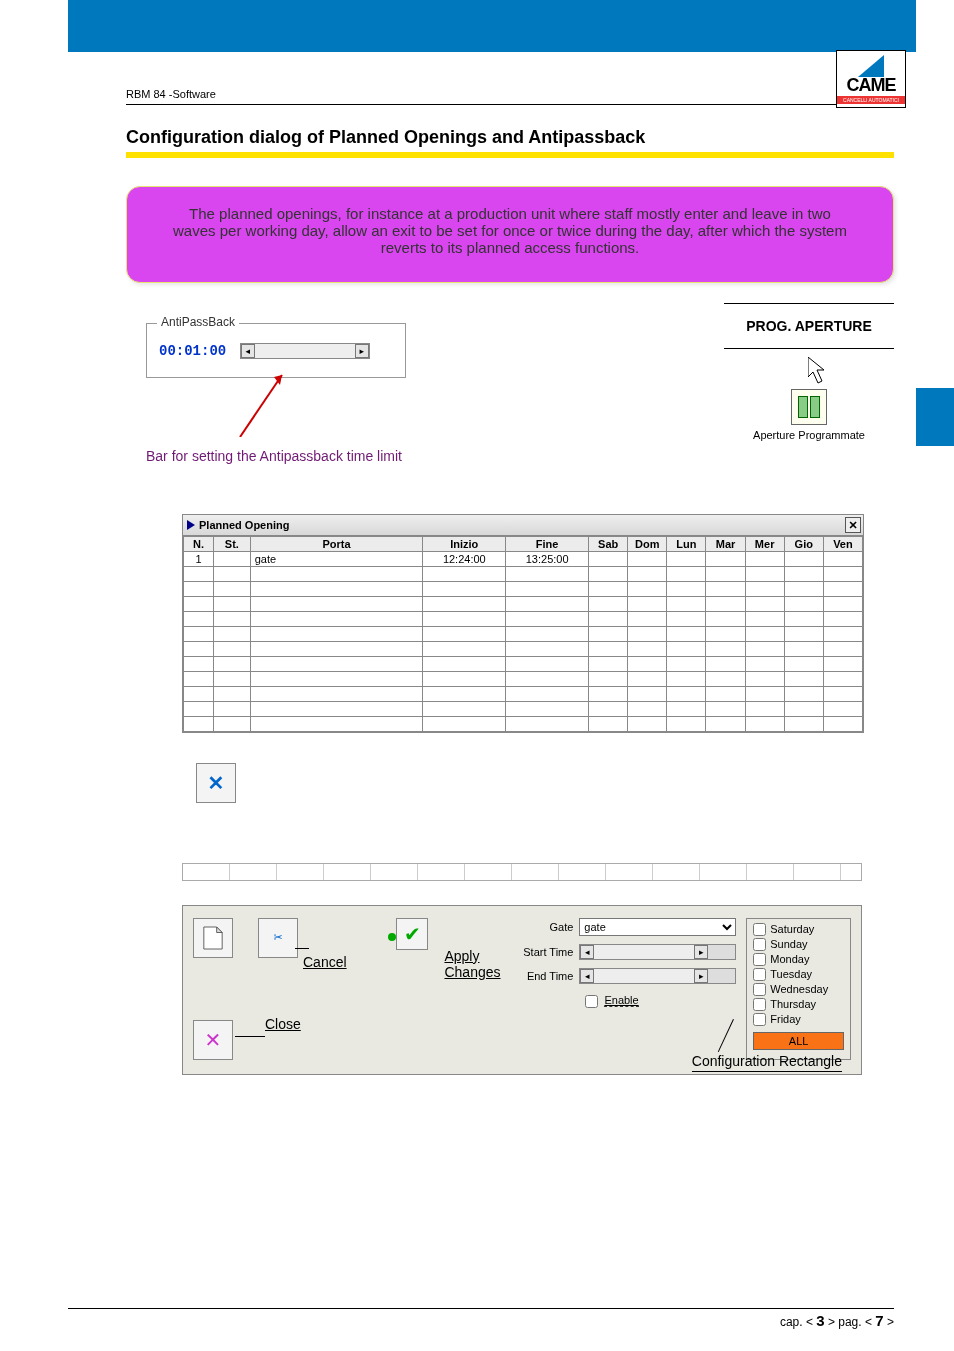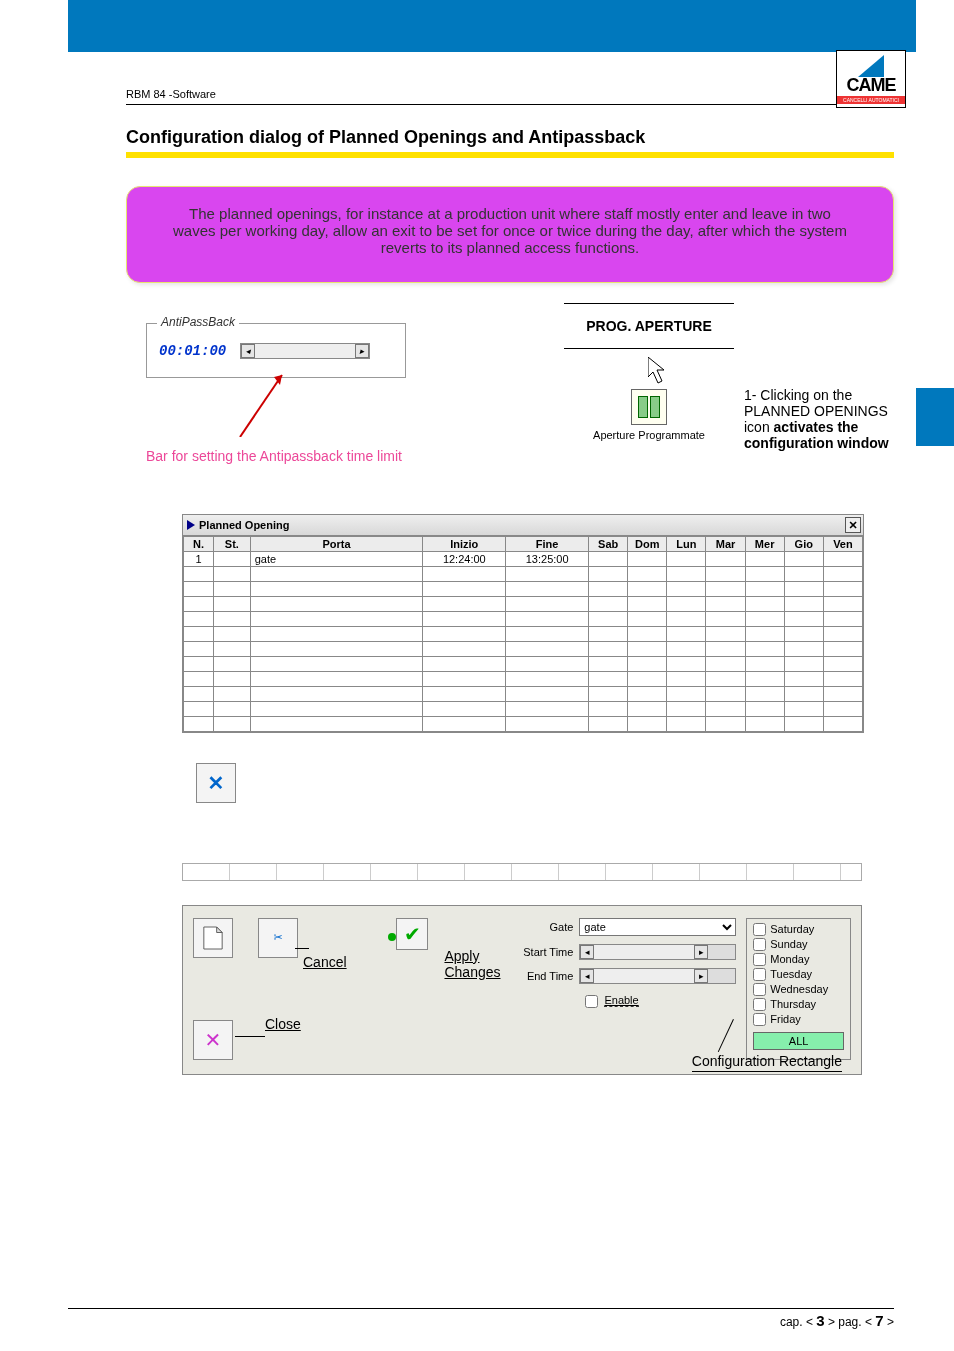--- a/index.html
+++ b/index.html
@@ -106,21 +106,20 @@
     flex: 1;
     position: relative;
     padding: 20px 20px 30px 20px;
   }
   .apb-panel { position: relative; }
   .apb-fieldset {
     border: 1px solid #999;
     position: relative;
     padding: 18px 12px 18px 12px;
     width: 260px;
-    font-style: italic;
   }
   .apb-fieldset .legend {
     position: absolute;
     top: -9px; left: 10px;
     background: #fff;
     padding: 0 4px;
     font-size: 12px;
     color: #333;
   }
   .apb-time {
@@ -149,21 +148,21 @@
     text-align: center;
     cursor: pointer;
   }
   .hscroll .track {
     width: 100px; height: 14px;
     background: #eee;
   }
   .apb-caption {
     margin-top: 70px;
     font-size: 14px;
-    color: #ec4899;
+    color: #701a75;
   }
   .arrow-red-1 {
     position: absolute;
     left: 84px; top: 44px;
     width: 60px; height: 70px;
   }
 
   .prog-col {
     width: 170px;
     text-align: center;
@@ -365,21 +364,21 @@
     background: #e9e9e2;
     padding: 4px 6px 6px 6px;
     width: 110px;
     font-size: 11px;
   }
   .cfg-col4 .d { display:flex; align-items:center; margin-bottom: 2px; }
   .cfg-col4 .d input { margin: 0 4px 0 0; }
   .cfg-col4 .all {
     margin-top: 6px;
     border: 1px solid #666;
-    background: #86efac;
+    background: #f97316;
     text-align: center;
     font-size: 11px;
     padding: 2px 0;
     cursor: pointer;
   }
 
   .cfg-caption {
     position: absolute;
     right: 20px;
     top: 190px;
@@ -459,24 +458,20 @@
         <div class="prog-icon">
           <div class="g1"></div>
             <div class="g2"></div>
         </div>
         <div class="prog-label">Aperture Programmate</div>
         <svg class="cursor1" viewBox="0 0 40 50">
           <polygon points="0,0 0,20 5,15 10,26 14,24 9,13 16,13" fill="#fff" stroke="#000"></polygon>
         </svg>
       </div>
 
-      <div class="note-col">
-        <span>1- Clicking on the PLANNED OPENINGS icon</span>
-        <b>activates the configuration window</b>
-      </div>
     </div>
 
     <div class="po-window">
       <div class="po-title">
         <span class="tri"></span>
         <span>Planned Opening</span>
         <span class="spacer"></span>
         <span class="x">✕</span>
       </div>
       <table class="po">

